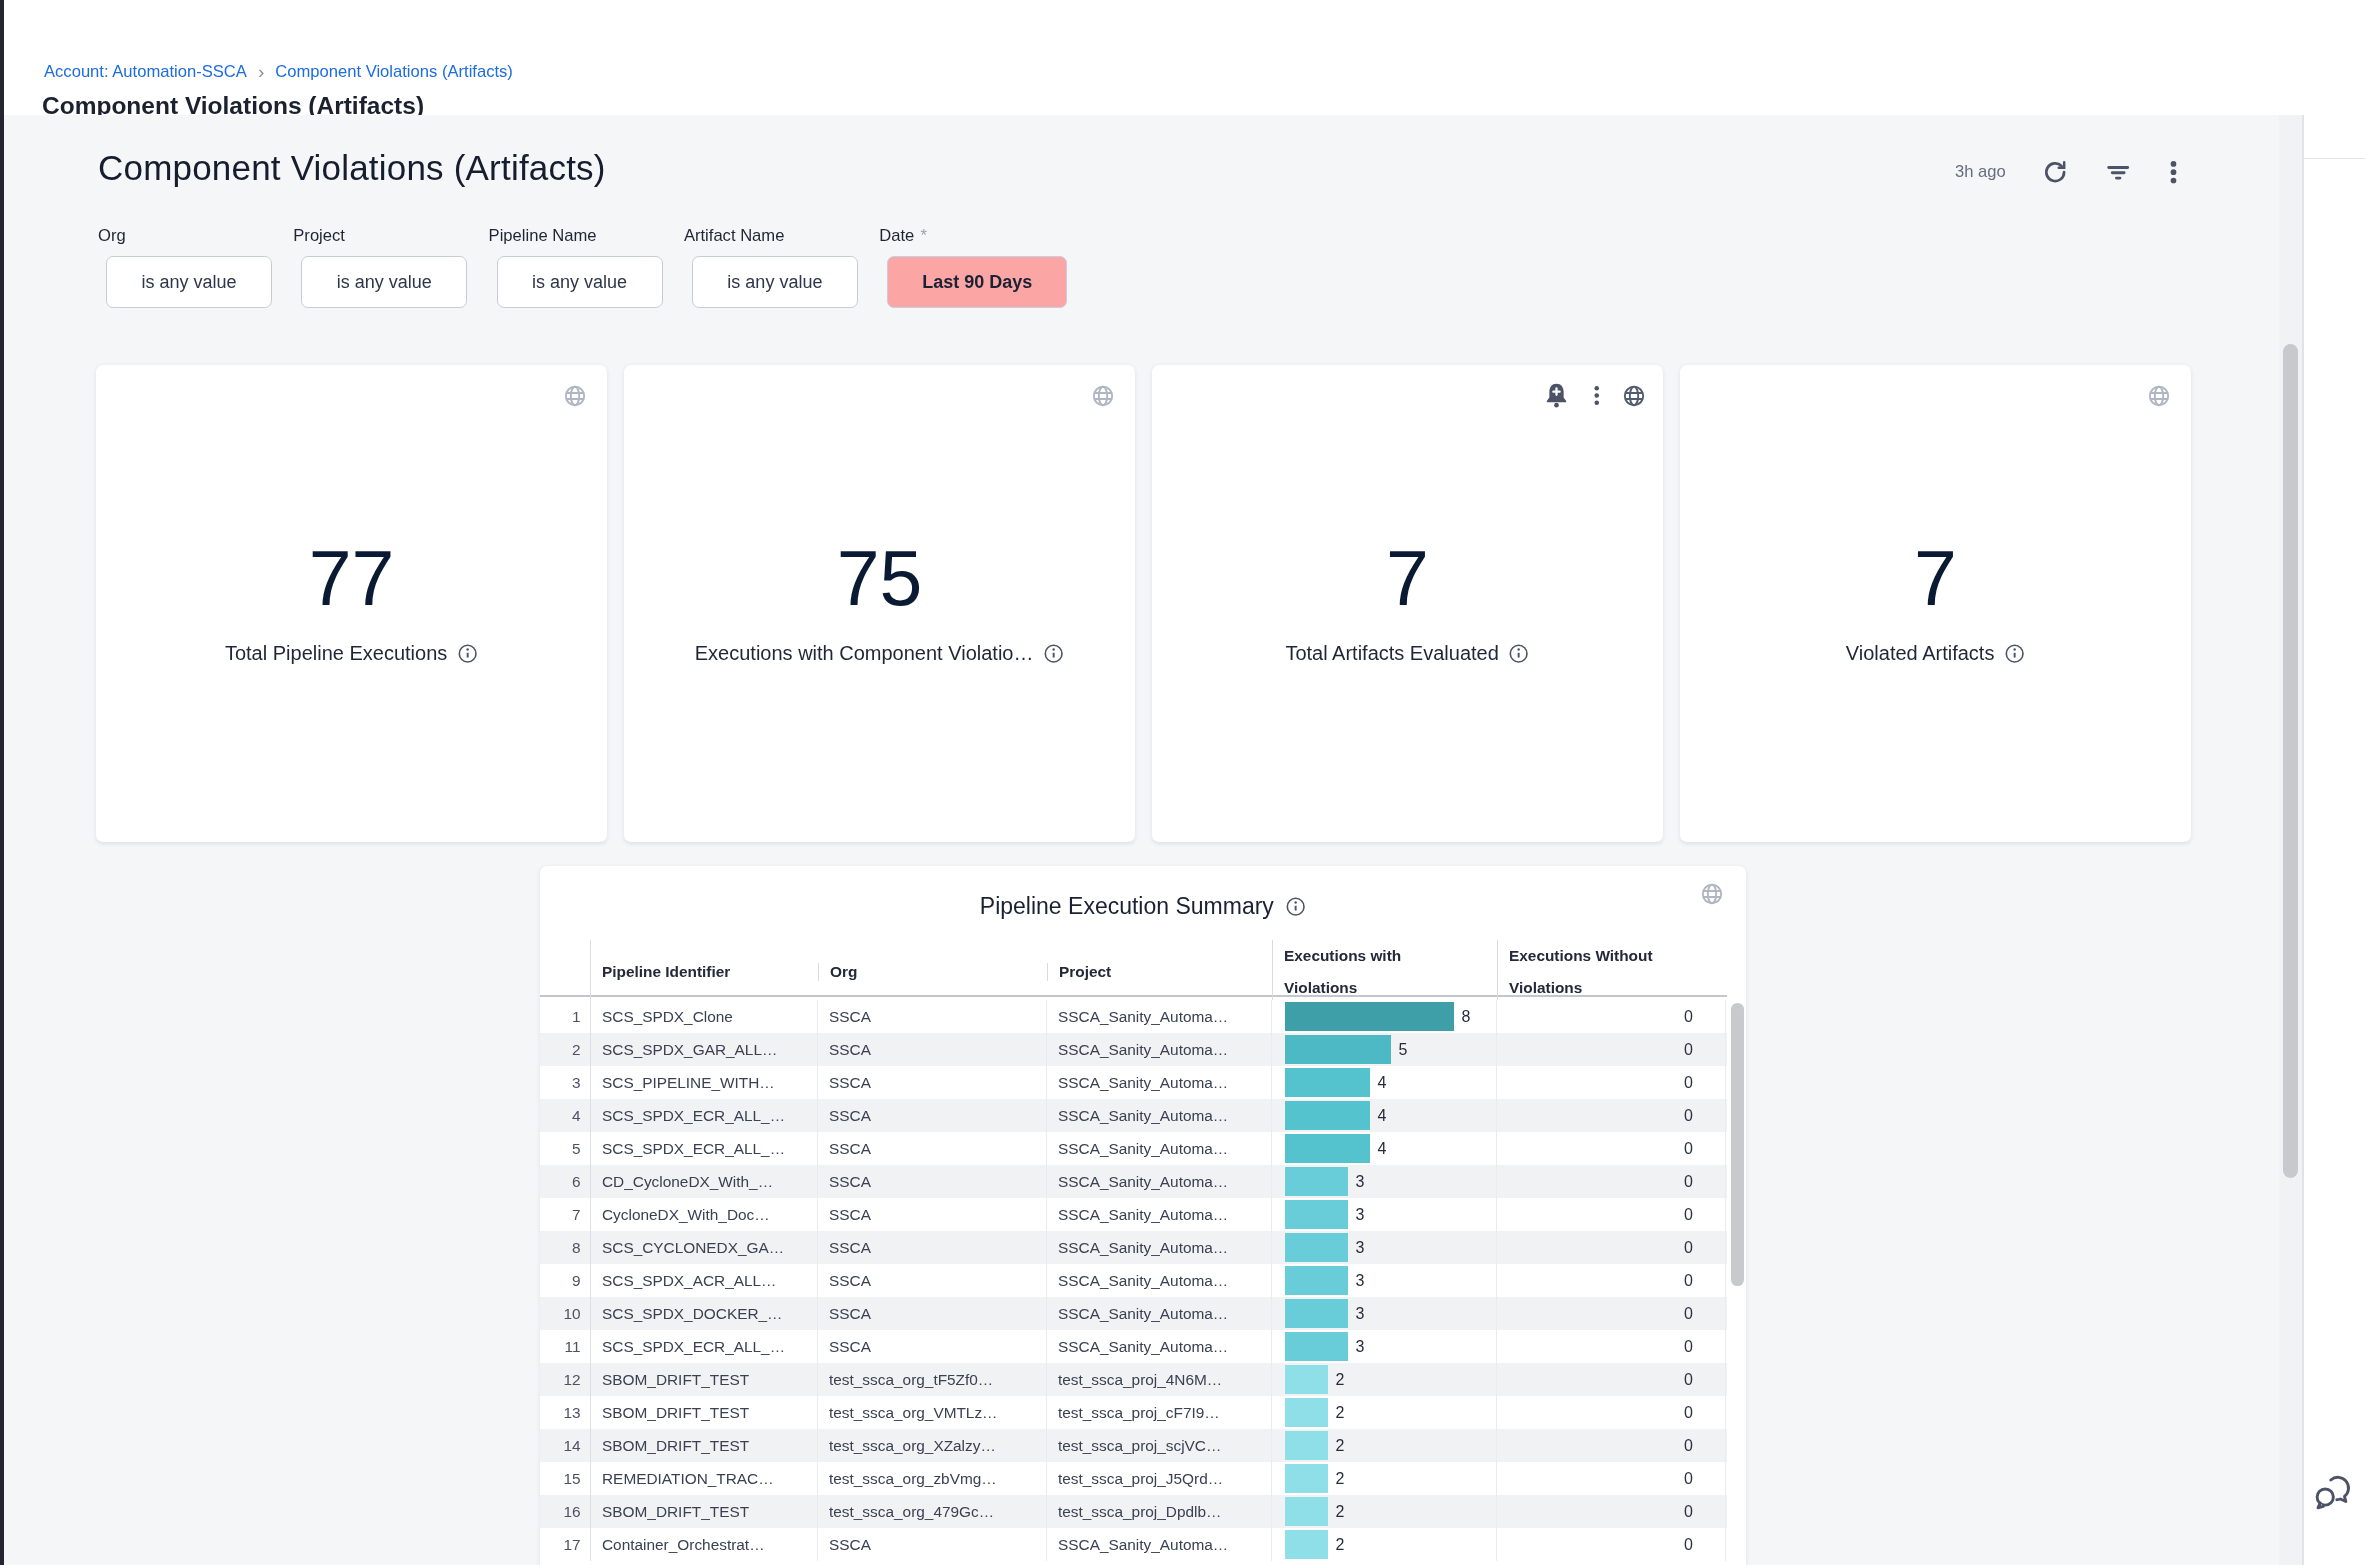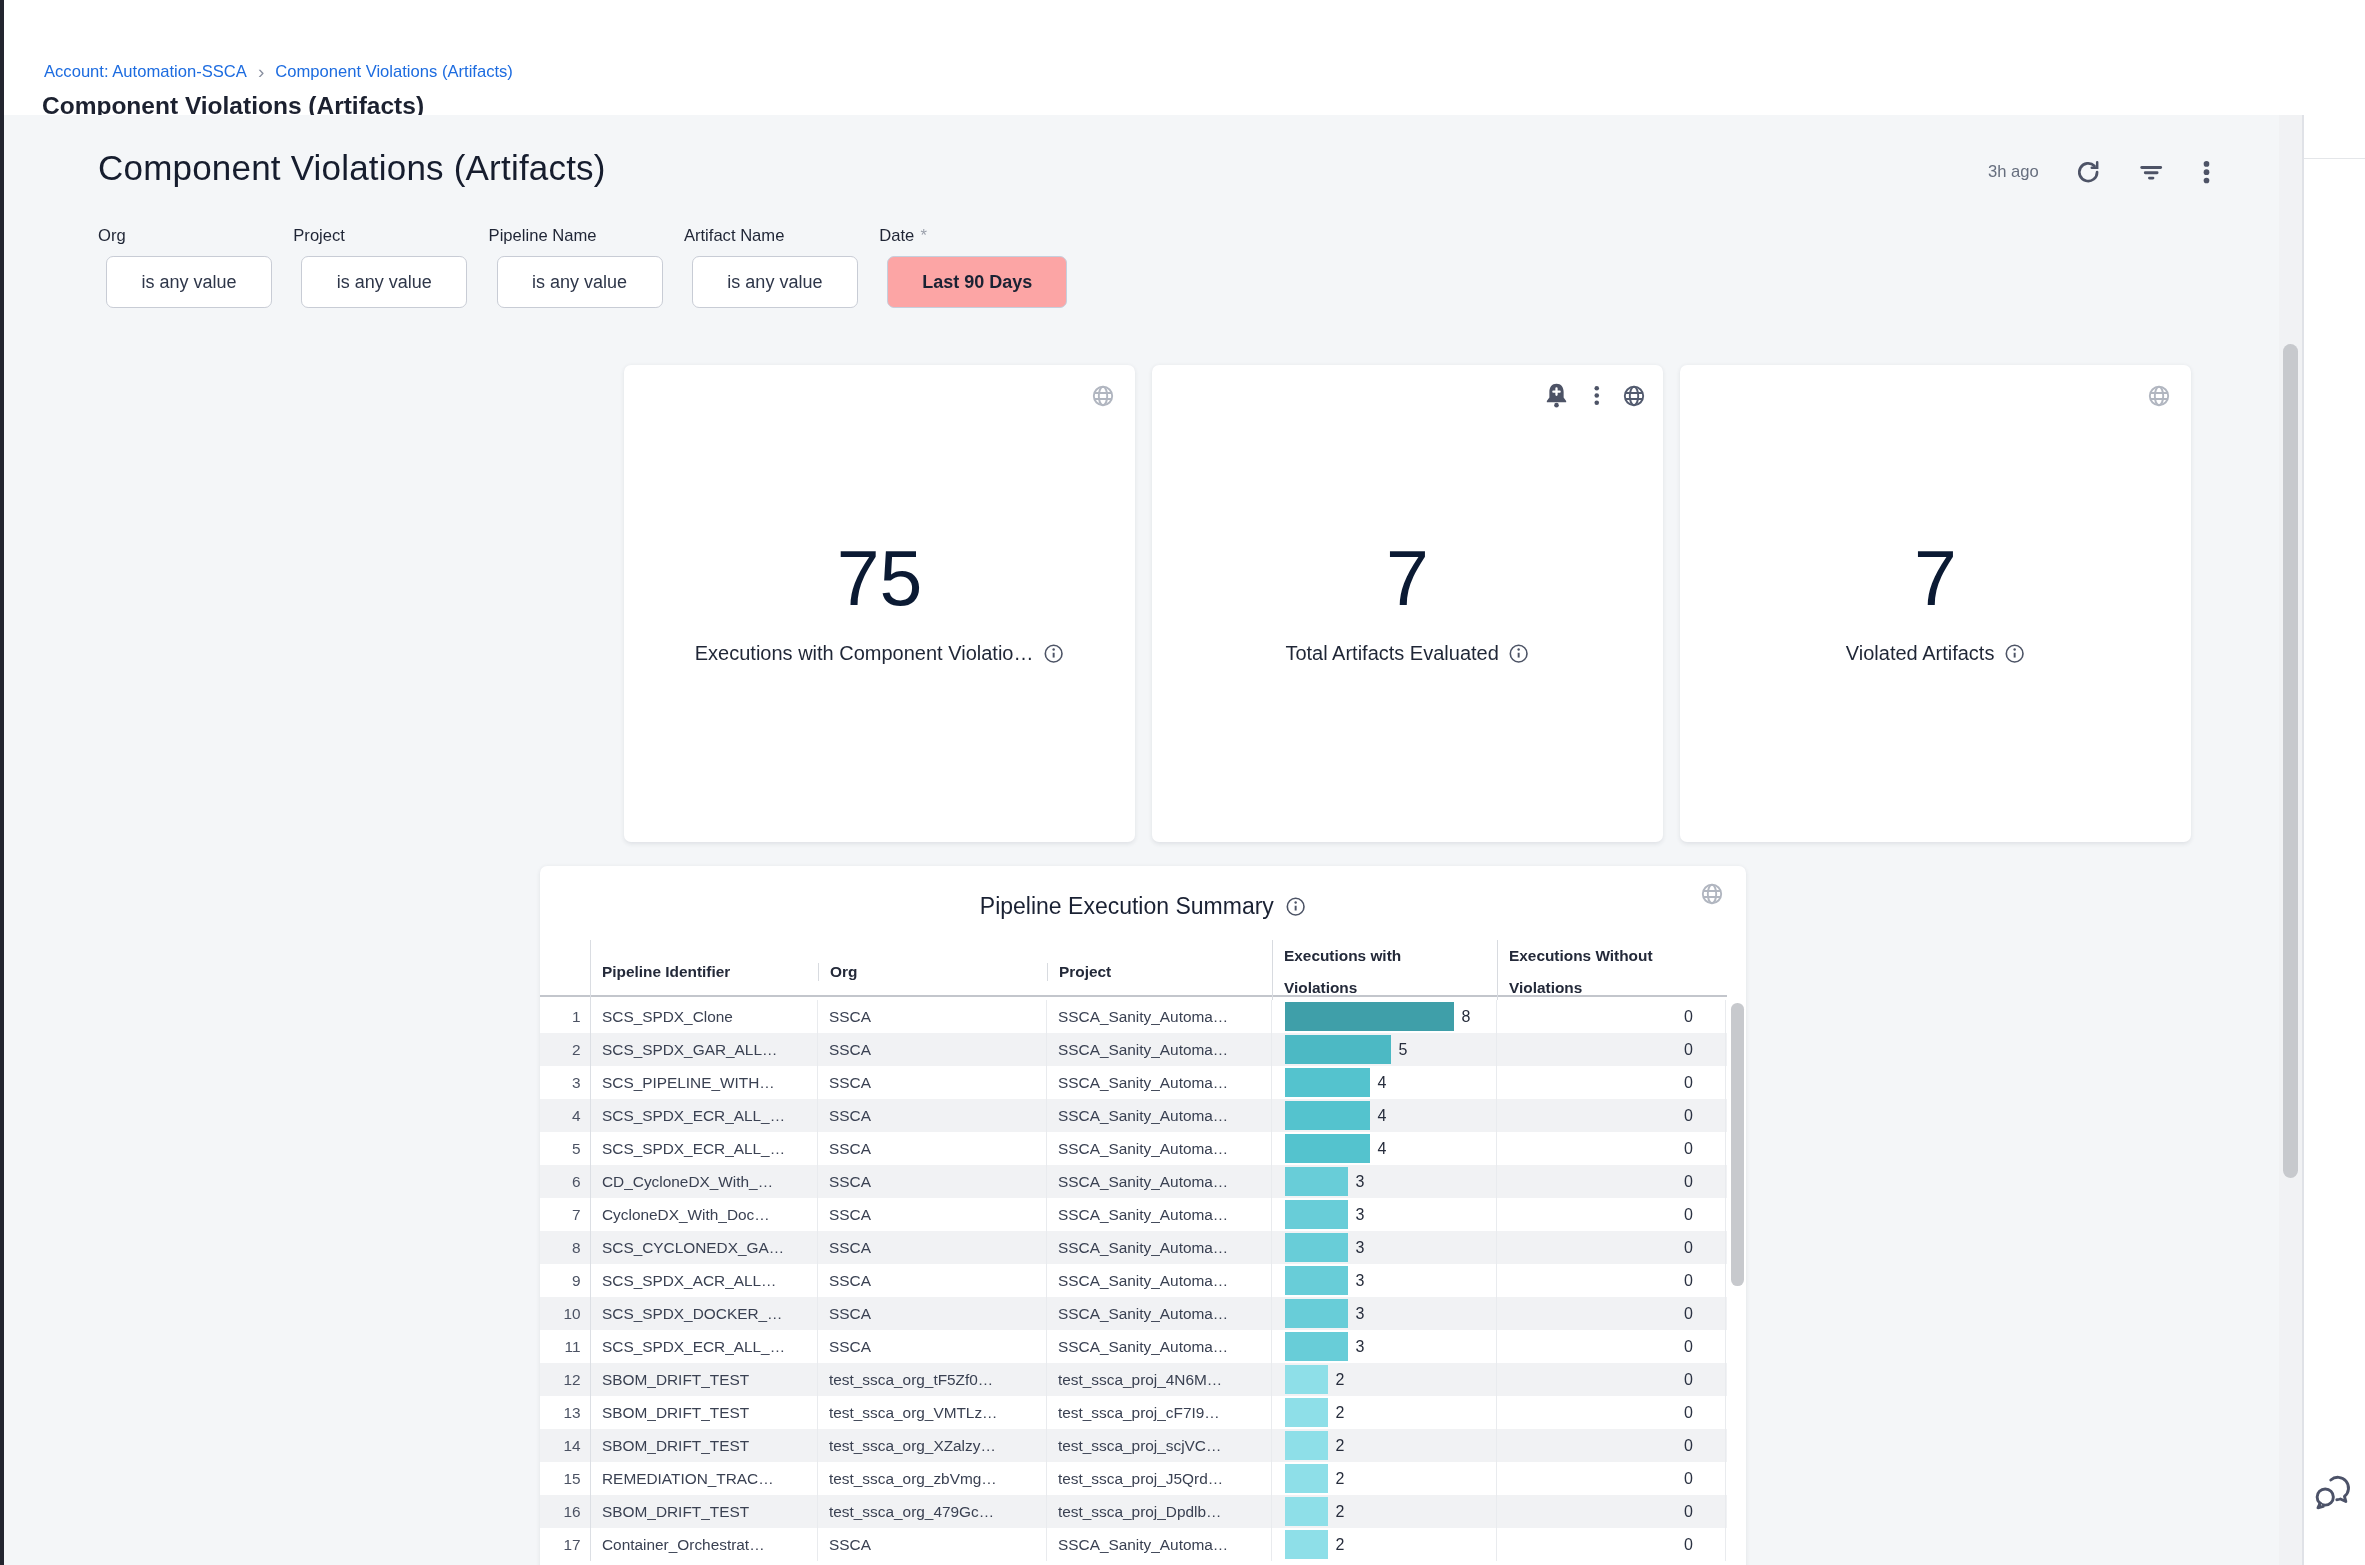--- a/index.html
+++ b/index.html
@@ -14,21 +14,21 @@
   .topbar { position:absolute; left:4px; top:0; width:2362px; height:113px; background:#ffffff; border-bottom:1.6px solid #e4e6e9;margin-top:46px; }
   .breadcrumb { position:absolute; left:40px; top:16px; font-size:16.6px; display:flex; align-items:center; gap:11px; }
   .breadcrumb a { color:#1d6ce0; text-decoration:none; cursor:pointer; }
   .crumb-sep { color:#8a90a0; font-size:19px; line-height:16.6px; }
   .page-title { position:absolute; left:38px; top:46px; font-size:24.5px; font-weight:700; color:#1c2130; }
 
   
   .panel { position:absolute; left:4px; top:115px; width:2275px; height:1451px; background:#f4f6f8; overflow:hidden; }
 
   .dash-title { position:absolute; left:94px; top:33px; font-size:35px; font-weight:500; color:#161d2e; letter-spacing:0.2px; }
-  .dash-actions { position:absolute; top:43px; left:1951px; display:flex; align-items:center; gap:35px; color:#4d5366;margin-left:33px; }
+  .dash-actions { position:absolute; top:43px; left:1951px; display:flex; align-items:center; gap:35px; color:#4d5366; }
   .last-refreshed { font-size:16.6px; color:#666e7e; }
   .icon-btn { background:none; border:none; cursor:pointer; color:#4d5366; display:flex; align-items:center; justify-content:center; padding:0; }
 
   
   .filters { position:absolute; left:94px; top:111px; display:flex; gap:21.3px; }
   .filter { display:flex; flex-direction:column; }
   .filter-label { font-size:16.6px; color:#1f2535; margin-bottom:11px; height:19px; }
   .filter-label .star { color:#9aa0ab; margin-left:6.3px; }
   .filter-value { min-width:166px; height:52px; background:#ffffff; border:1.2px solid #c8ccd5; border-radius:7.1px;
       font-size:18px; color:#2e3649; display:flex; align-items:center; justify-content:center; padding:0 24px; cursor:pointer; white-space:nowrap;margin-left:8px; }
@@ -143,20 +143,40 @@
         <div class="filter-value">is any value</div>
       </div>
       <div class="filter date">
         <div class="filter-label">
           <span>Date</span><span class="star">*</span>
         </div>
         <div class="filter-value">Last 90 Days</div>
       </div>
     </div>
 
+    <div class="tile t1">
+      <span class="tile-globe">
+  <svg width="24" height="24" viewBox="0 0 24 24" fill="none" stroke="currentColor" stroke-width="1.9">
+    <circle cx="12" cy="12" r="9.2"></circle>
+            <ellipse cx="12" cy="12" rx="4.2" ry="9.2"></ellipse>
+    <path d="M3.2 9h17.6M3.2 15h17.6"></path>
+  </svg>
+</span>
+      <div class="tile-number">77</div>
+      <div class="tile-label">
+          <span>Total Pipeline Executions</span>
+          <span class="info-icon">
+  <svg width="21.3" height="21.3" viewBox="0 0 24 24" fill="none" stroke="currentColor" stroke-width="1.8">
+    <circle cx="12" cy="12" r="9.4"></circle>
+              <path d="M12 11v5.4" stroke-width="2.2"></path>
+              <circle cx="12" cy="7.4" r="1.35" fill="currentColor" stroke="none"></circle>
+  </svg>
+</span>
+        </div>
+    </div>
 
     <div class="tile t2">
       <span class="tile-globe">
   <svg width="24" height="24" viewBox="0 0 24 24" fill="none" stroke="currentColor" stroke-width="1.9">
     <circle cx="12" cy="12" r="9.2"></circle>
             <ellipse cx="12" cy="12" rx="4.2" ry="9.2"></ellipse>
     <path d="M3.2 9h17.6M3.2 15h17.6"></path>
   </svg>
 </span>
       <div class="tile-number">75</div>

